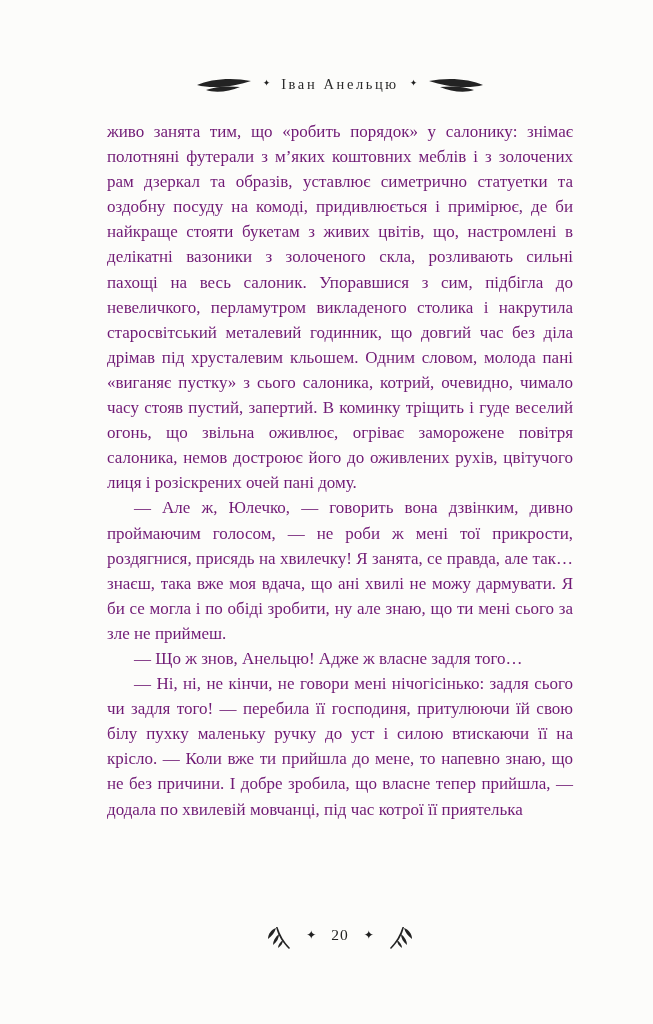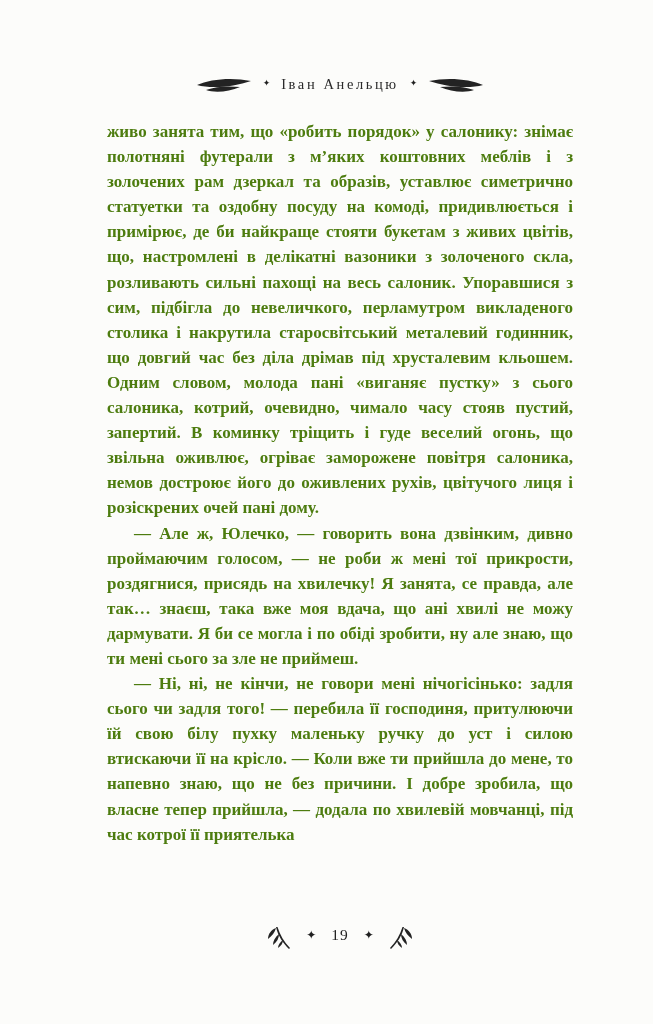--- a/index.html
+++ b/index.html
@@ -42,22 +42,21 @@
   .leaf-pair.mirror { transform: scaleX(-1); }
 
   
   .text-block {
     position: absolute;
     top: 119px; left: 107px; width: 466px;
     font-size: 17px;
     line-height: 25.1px;
     text-align: justify;
     text-justify: inter-word;
-    color: #4d7c0f;
-    font-weight: bold;
+    color: #701a75;
   }
   .text-block p { margin: 0; }
   .text-block p.indent { text-indent: 27px; }
 
   
   .page-footer {
     position: absolute;
     top: 922px; left: 107px; width: 466px;
     display: flex; align-items: center; justify-content: center;
     gap: 15px;
@@ -90,34 +89,35 @@
       <svg width="56" height="16" viewBox="0 0 56 16" aria-hidden="true">
         <path d="M1 8 C 14 2, 36 0, 55 4 C 38 10, 15 12, 1 8 Z" fill="#232323"></path>
         <path d="M10 13 C 20 9, 34 9, 44 10 C 33 15, 18 16, 10 13 Z" fill="#232323"></path>
       </svg>
     </span>
   </header>
 
   <main class="text-block">
     <p>живо занята тим, що «робить порядок» у салонику: знімає полотняні футерали з м’яких коштовних меблів і з золочених рам дзеркал та образів, уставлює симетрично статуетки та оздобну посуду на комоді, придивлюється і примірює, де би найкраще стояти букетам з живих цвітів, що, настромлені в делікатні вазоники з золоченого скла, розливають сильні пахощі на весь салоник. Упоравшися з сим, підбігла до невеличкого, перламутром викладеного столика і накрутила старосвітський металевий годинник, що довгий час без діла дрімав під хрусталевим кльошем. Одним словом, молода пані «виганяє пустку» з сього салоника, котрий, очевидно, чимало часу стояв пустий, запертий. В коминку тріщить і гуде веселий огонь, що звільна оживлює, огріває заморожене повітря салоника, немов достроює його до оживлених рухів, цвітучого лиця і розіскрених очей пані дому.</p>
     <p class="indent">— Але ж, Юлечко, — говорить вона дзвінким, дивно проймаючим голосом, — не роби ж мені тої прикрости, роздягнися, присядь на хвилечку! Я занята, се правда, але так… знаєш, така вже моя вдача, що ані хвилі не можу дармувати. Я би се могла і по обіді зробити, ну але знаю, що ти мені сього за зле не приймеш.</p>
+    <p class="indent">— Що ж знов, Анельцю! Адже ж власне задля того…</p>
     <p class="indent">— Ні, ні, не кінчи, не говори мені нічогісінько: задля сього чи задля того! — перебила її господиня, притулюючи їй свою білу пухку маленьку ручку до уст і силою втискаючи її на крісло. — Коли вже ти прийшла до мене, то напевно знаю, що не без причини. І добре зробила, що власне тепер прийшла, — додала по хвилевій мовчанці, під час котрої її приятелька</p>
   </main>
 
   <footer class="page-footer">
     <span class="sprig">
       <svg width="26" height="26" viewBox="0 0 26 26" aria-hidden="true">
         <path d="M24 25 C 18 19, 13 12, 11 3 L 12.5 3 C 15 11, 19 18, 25 24 Z" fill="#232323"></path>
         <path d="M11 4 C 6 6, 3 10, 3 15 C 7 12, 10 8, 11 4 Z" fill="#232323"></path>
         <path d="M14 10 C 10 13, 8 17, 8 21 C 12 18, 14 14, 14 10 Z" fill="#232323"></path>
         <path d="M18 16 C 15 18, 13 21, 13 24 C 16 22, 18 19, 18 16 Z" fill="#232323"></path>
       </svg>
     </span>
     <span class="diamond">✦</span>
-    <span class="page-number">19</span>
+    <span class="page-number">20</span>
     <span class="diamond">✦</span>
     <span class="sprig mirror">
       <svg width="26" height="26" viewBox="0 0 26 26" aria-hidden="true">
         <path d="M24 25 C 18 19, 13 12, 11 3 L 12.5 3 C 15 11, 19 18, 25 24 Z" fill="#232323"></path>
         <path d="M11 4 C 6 6, 3 10, 3 15 C 7 12, 10 8, 11 4 Z" fill="#232323"></path>
         <path d="M14 10 C 10 13, 8 17, 8 21 C 12 18, 14 14, 14 10 Z" fill="#232323"></path>
         <path d="M18 16 C 15 18, 13 21, 13 24 C 16 22, 18 19, 18 16 Z" fill="#232323"></path>
       </svg>
     </span>
   </footer>

